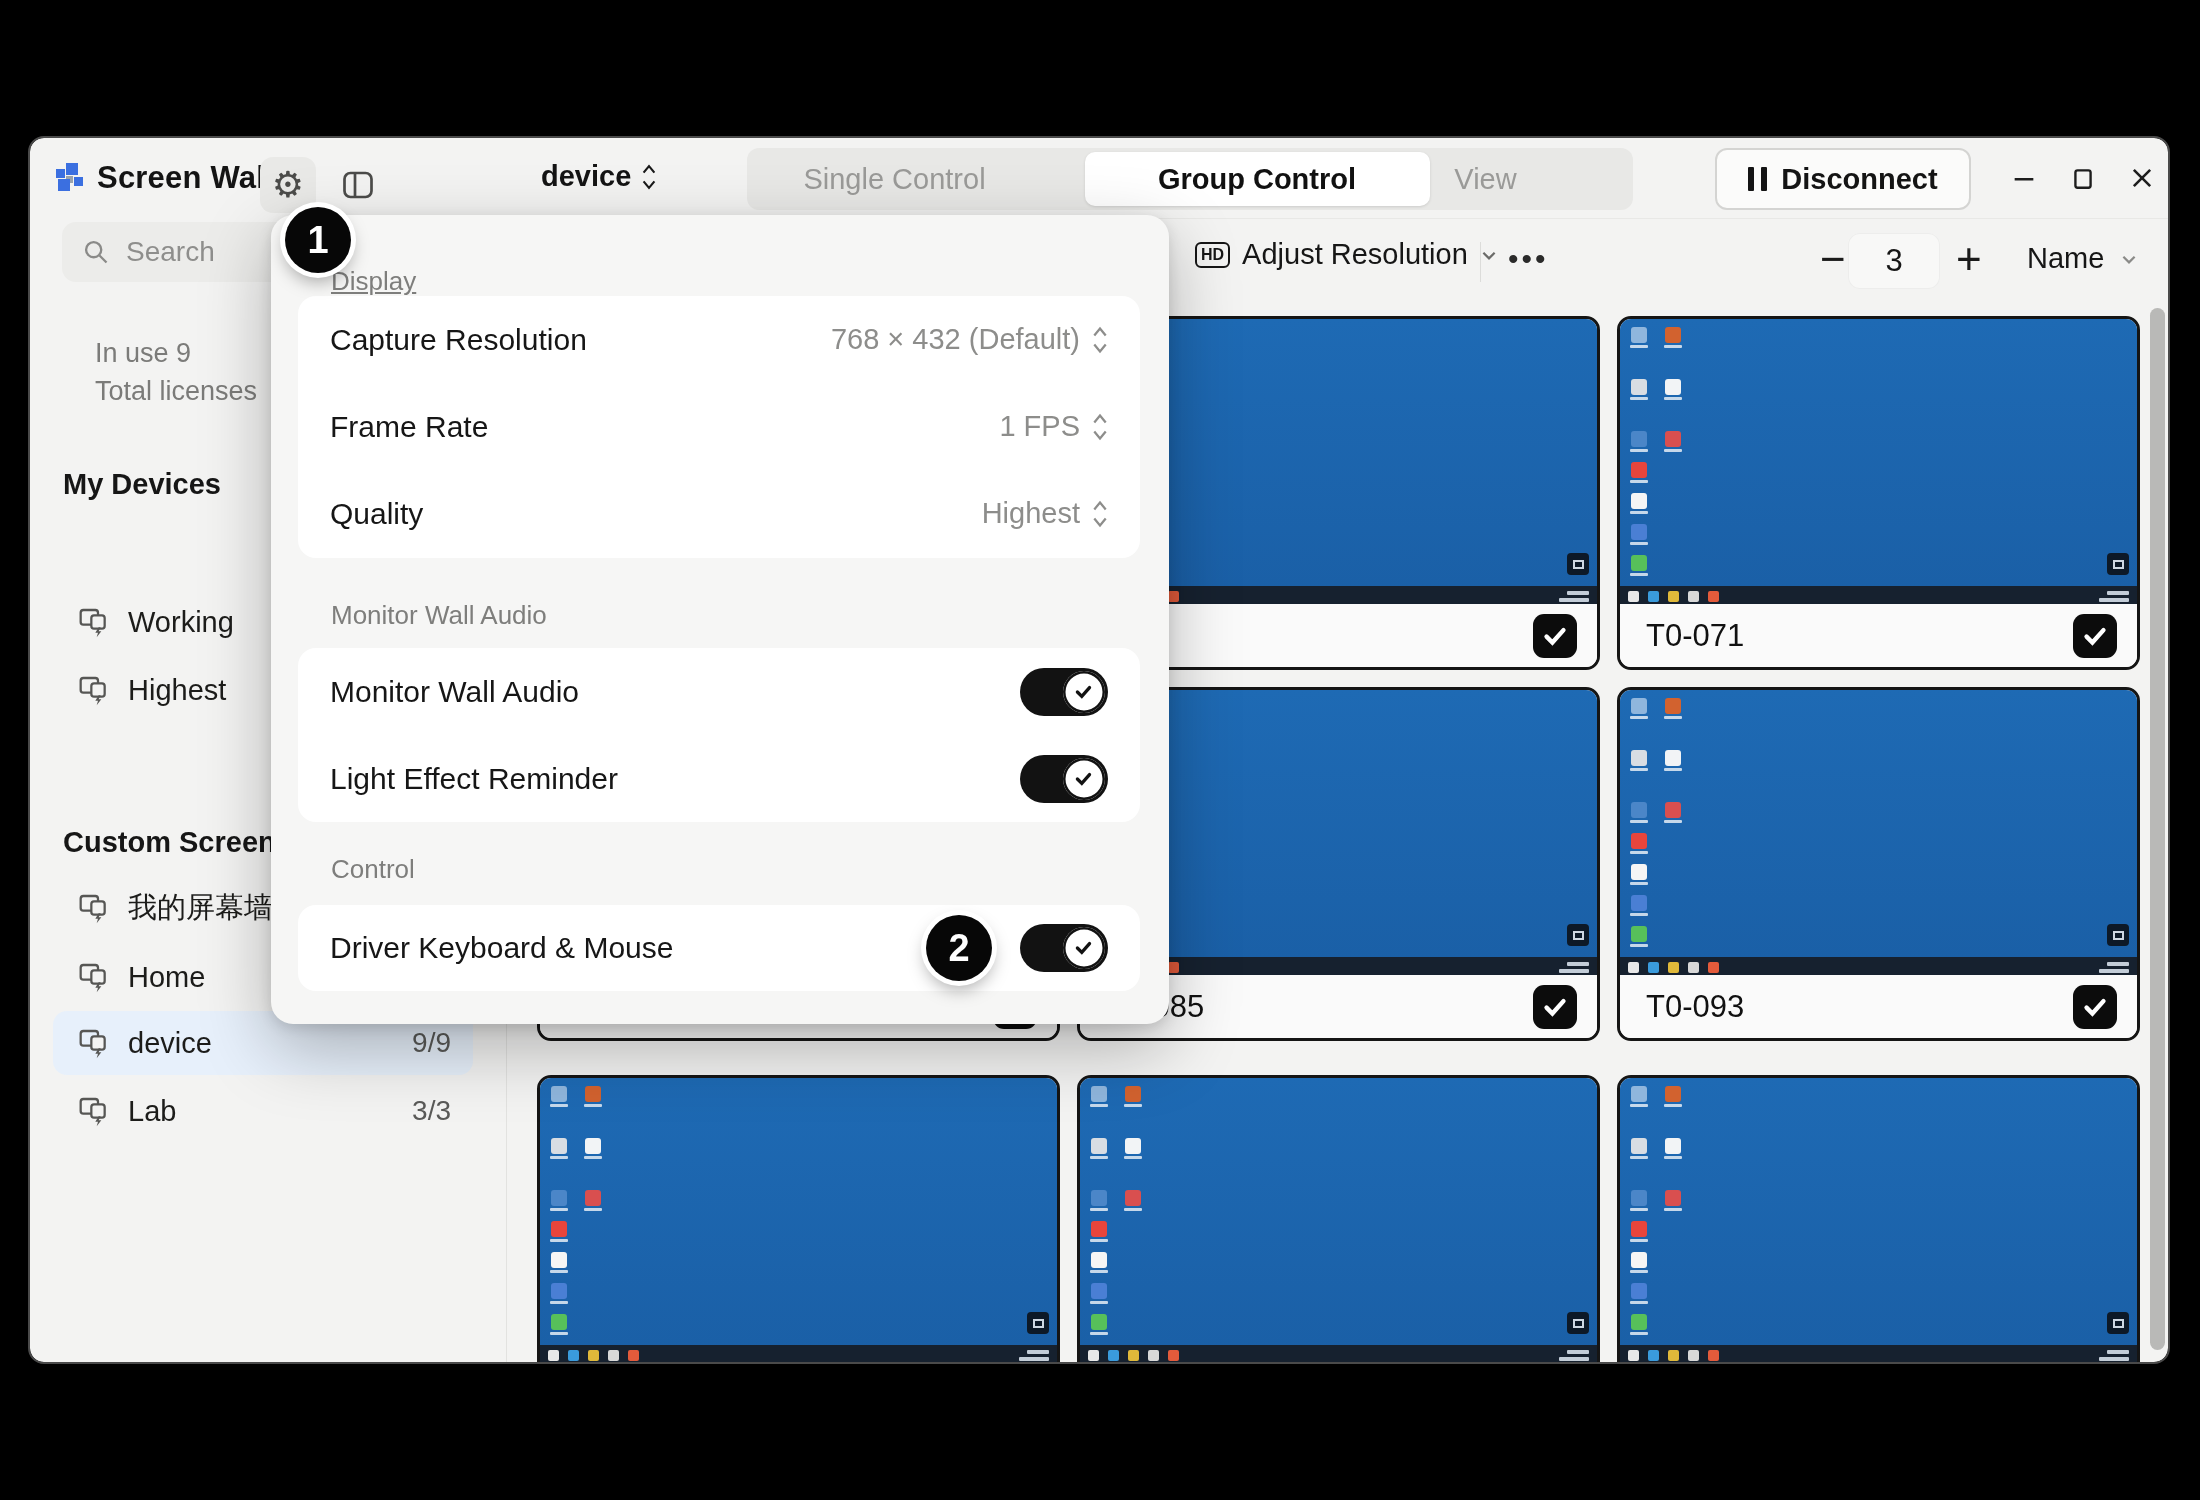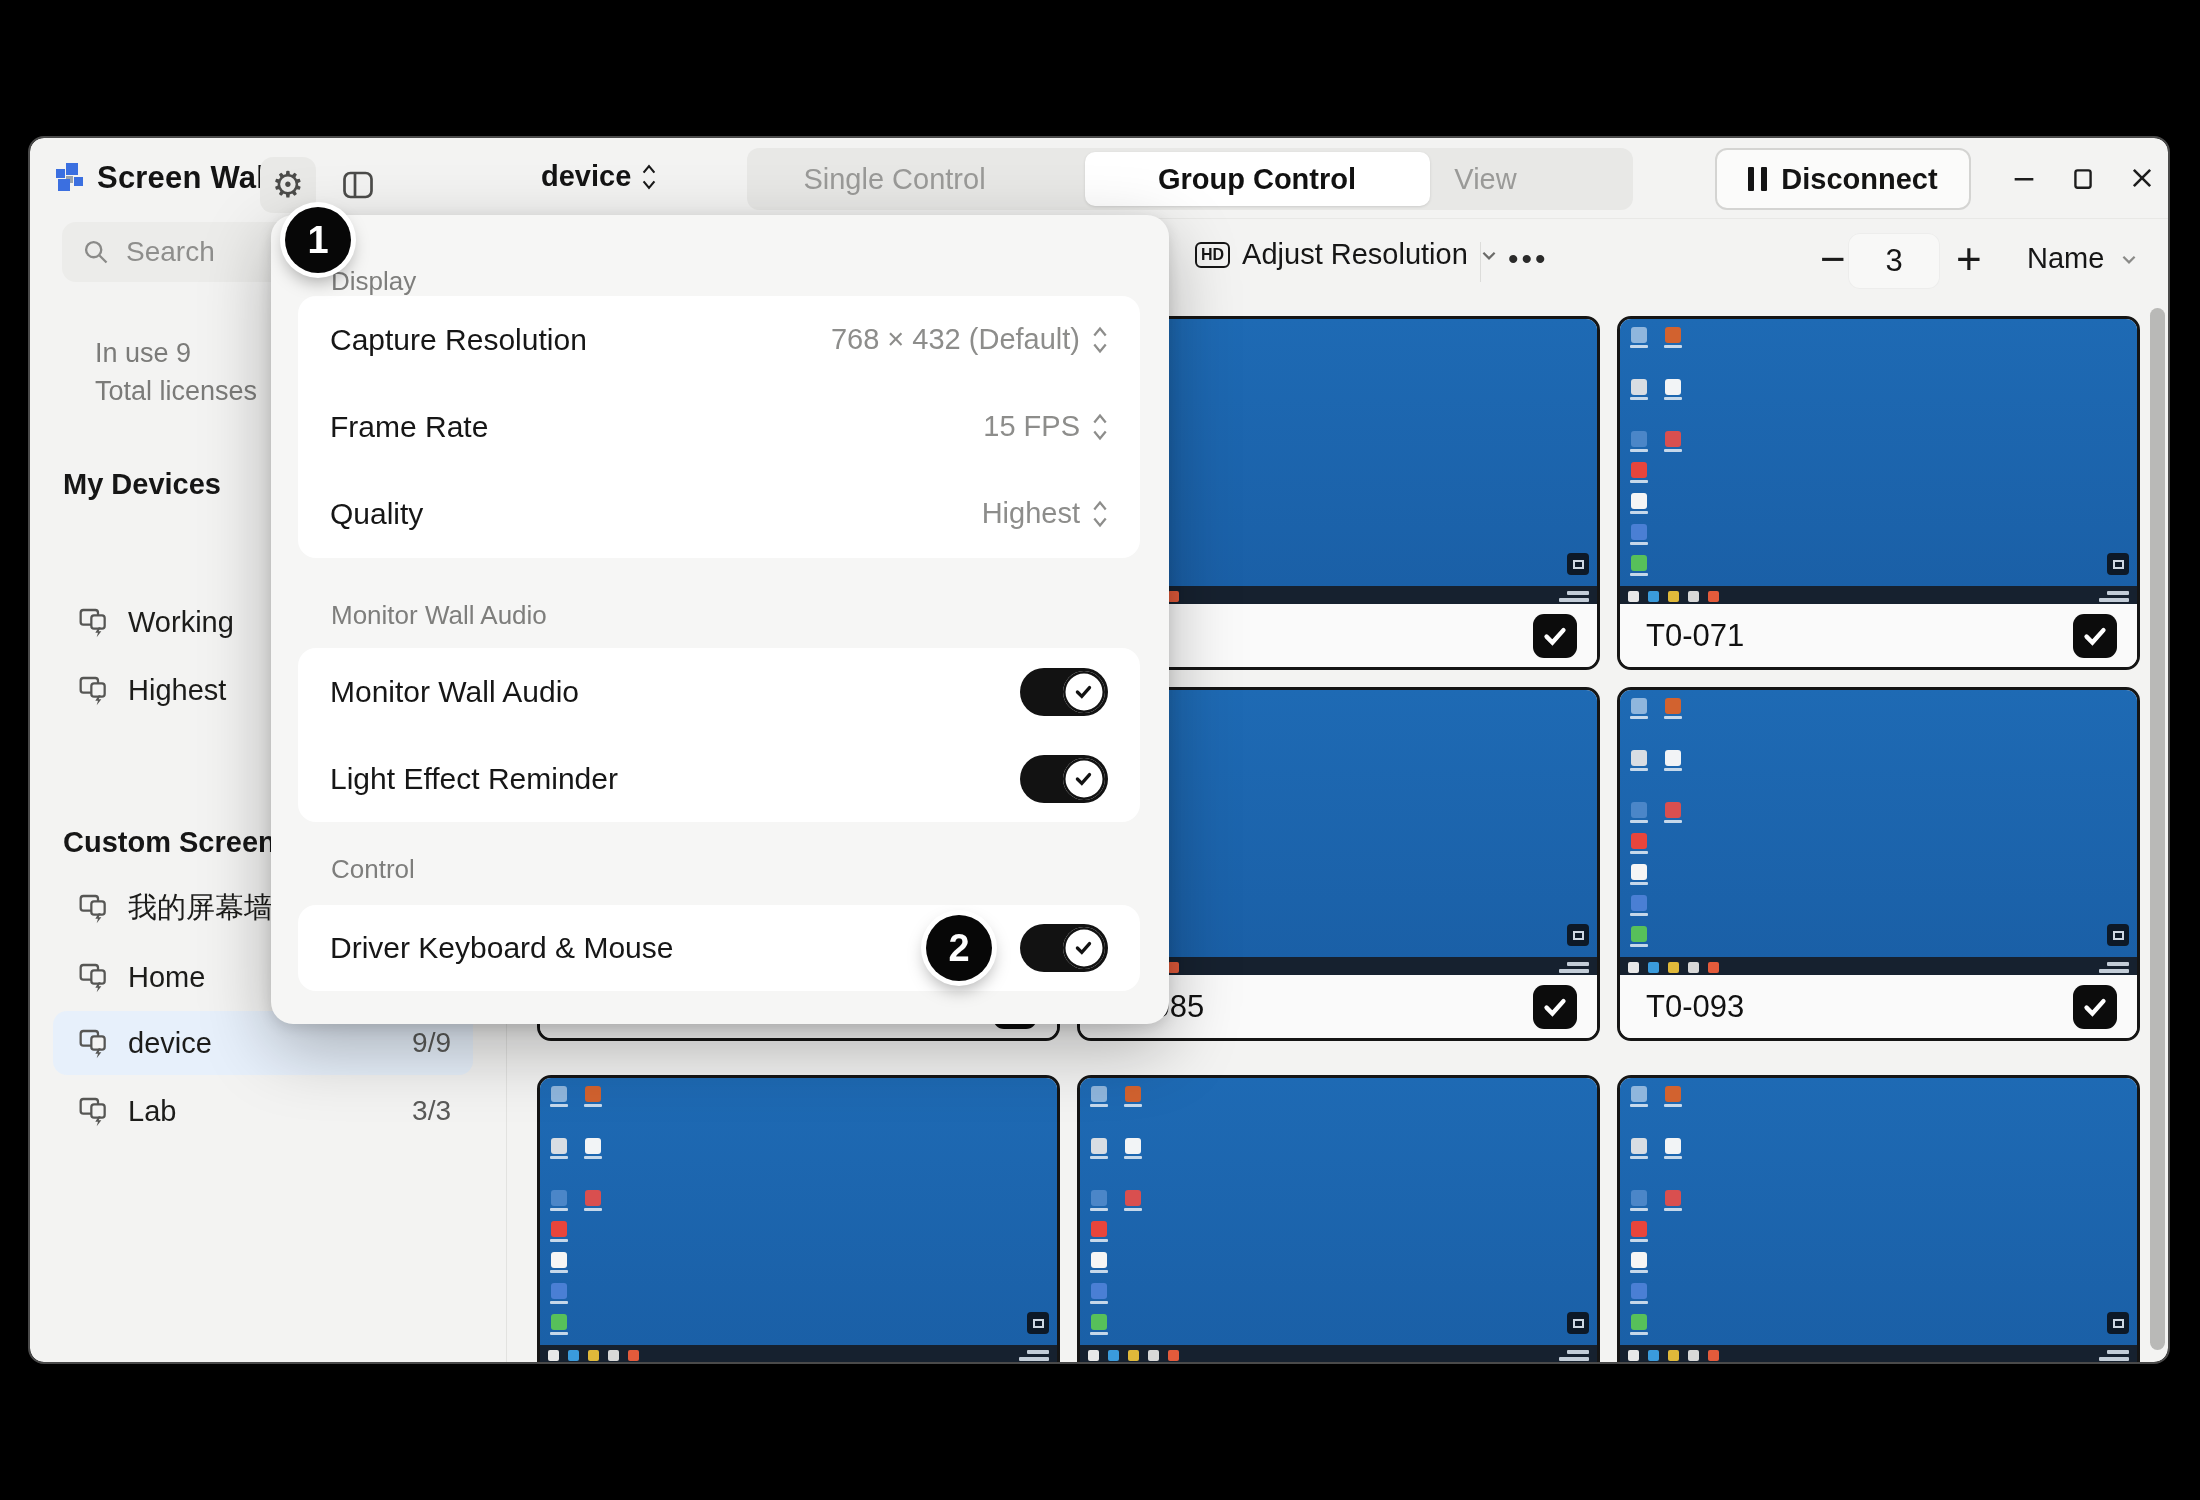--- a/index.html
+++ b/index.html
@@ -757,36 +757,36 @@
             <b style="width:30px;"></b>
           </span>
         </div>
       </div>
 
   </article>
 
   <div class="scrollbar"></div>
 
   <div class="panel">
-    <div class="p-sec" style="top:51px;">Display</div>
+    <div class="p-sec" style="top:51px;text-decoration:underline;">Display</div>
     <div class="card" style="top:81px;height:262px;">
       <div class="prow">
         <span class="pl">Capture Resolution</span>
         <span class="pv">
             <span>768 × 432 (Default)</span>
           <svg width="16" height="28" viewBox="0 0 14 24" fill="none" stroke="#8d8d8b" stroke-width="2">
               <polyline points="2,8 7,2 12,8"></polyline>
               <polyline points="2,16 7,22 12,16"></polyline>
             </svg>
           </span>
       </div>
       <div class="prow">
         <span class="pl">Frame Rate</span>
         <span class="pv">
-            <span>15 FPS</span>
+            <span>1 FPS</span>
           <svg width="16" height="28" viewBox="0 0 14 24" fill="none" stroke="#8d8d8b" stroke-width="2">
               <polyline points="2,8 7,2 12,8"></polyline>
               <polyline points="2,16 7,22 12,16"></polyline>
             </svg>
           </span>
       </div>
       <div class="prow">
         <span class="pl">Quality</span>
         <span class="pv">
             <span>Highest</span>

